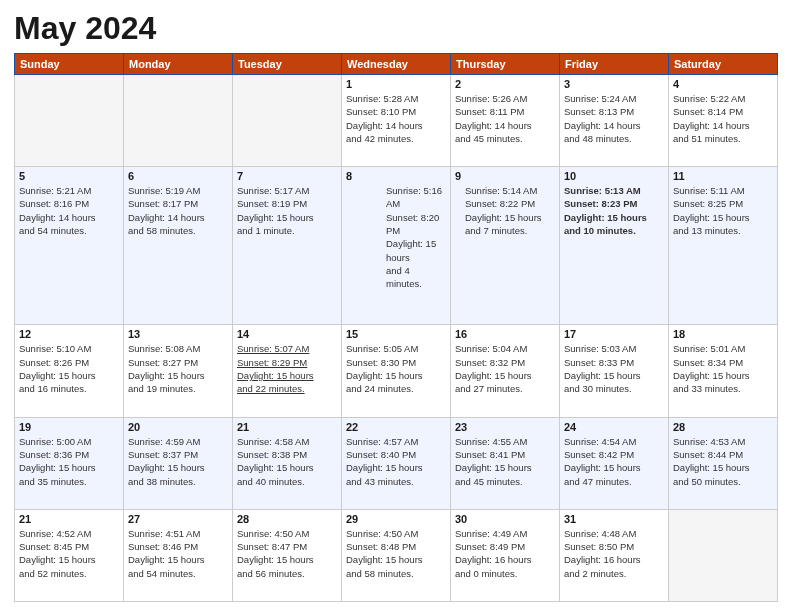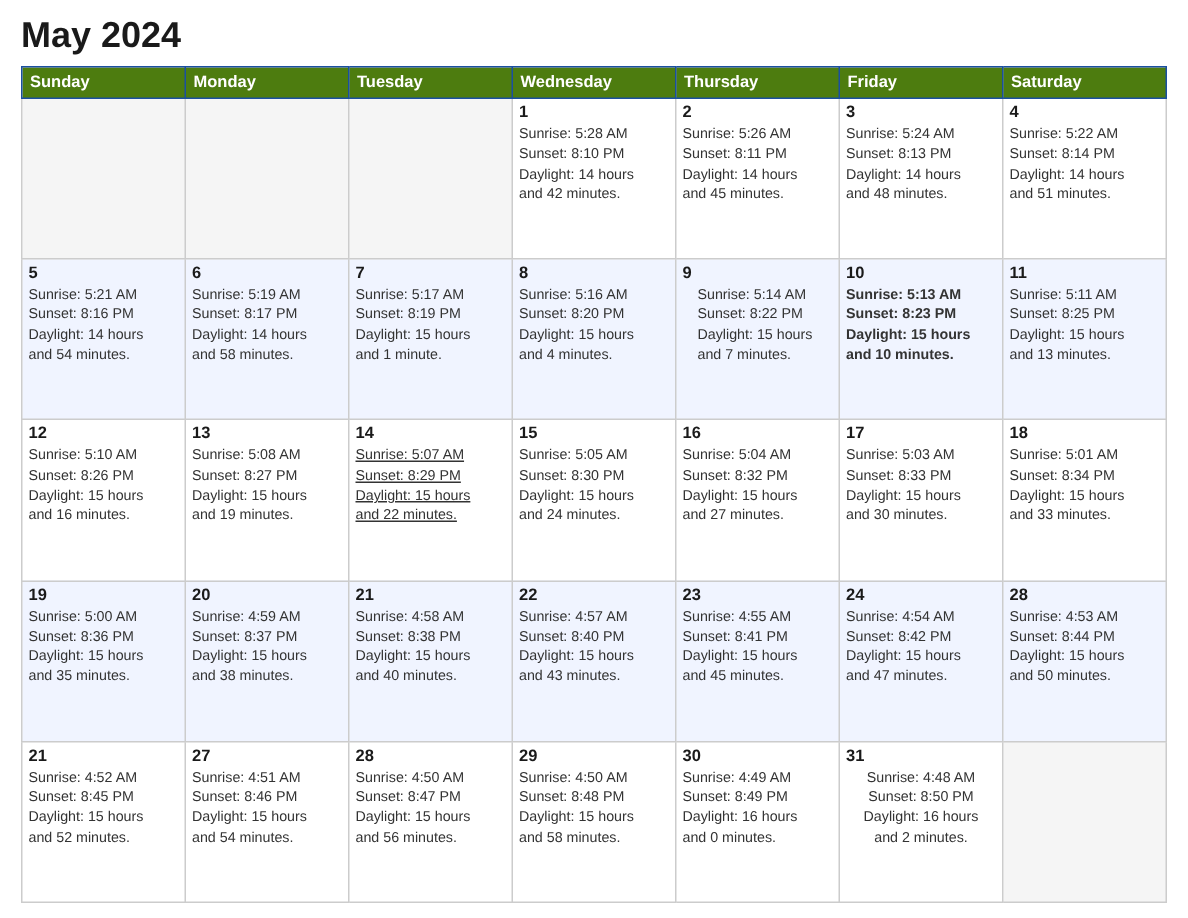--- a/index.html
+++ b/index.html
@@ -38,36 +38,36 @@
       color: #2563c0;
     }
     .logo-icon {
       width: 28px;
       height: 28px;
     }
     .title-block {
       text-align: right;
     }
     .month-title {
-      font-size: 24px;
+      font-size: 32px;
       font-weight: bold;
       color: #1a1a1a;
     }
     .subtitle {
       font-size: 13px;
       color: #444;
     }
     .calendar {
       flex: 1;
       border-collapse: collapse;
       width: 100%;
       font-size: 10px;
     }
     .calendar th {
-      background: #4d7c0f;
+      background: #c2410c;
       color: #fff;
       padding: 4px 5px;
       text-align: left;
       font-size: 11px;
       font-weight: bold;
       border: 1px solid #1a4fa0;
     }
     .calendar td {
       border: 1px solid #ccc;
       vertical-align: top;
@@ -166,21 +166,21 @@
           </td>
           <td>
             <div class="day-num">7</div>
             <div class="day-info" style="white-space: pre-line;">Sunrise: 5:17 AM
 Sunset: 8:19 PM
 Daylight: 15 hours
 and 1 minute.</div>
           </td>
           <td>
             <div class="day-num">8</div>
-            <div class="day-info" style="white-space: pre-line;">Sunrise: 5:16 AM
+            <div class="day-info" style="white-space: pre-line; margin-left: 40px;">Sunrise: 5:16 AM
 Sunset: 8:20 PM
 Daylight: 15 hours
 and 4 minutes.</div>
           </td>
           <td>
             <div class="day-num">9</div>
             <div class="day-info" style="white-space: pre-line; margin-left: 10px;">Sunrise: 5:14 AM
 Sunset: 8:22 PM
 Daylight: 15 hours
 and 7 minutes.</div>
@@ -333,21 +333,21 @@
           </td>
           <td>
             <div class="day-num">30</div>
             <div class="day-info" style="white-space: pre-line;">Sunrise: 4:49 AM
 Sunset: 8:49 PM
 Daylight: 16 hours
 and 0 minutes.</div>
           </td>
           <td>
             <div class="day-num">31</div>
-            <div class="day-info" style="white-space: pre-line; text-align: center;">Sunrise: 4:48 AM
+            <div class="day-info" style="white-space: pre-line;">Sunrise: 4:48 AM
 Sunset: 8:50 PM
 Daylight: 16 hours
 and 2 minutes.</div>
           </td>
           <td class="empty"></td>
         </tr>
       </tbody>
   </table>
 </div>
 

